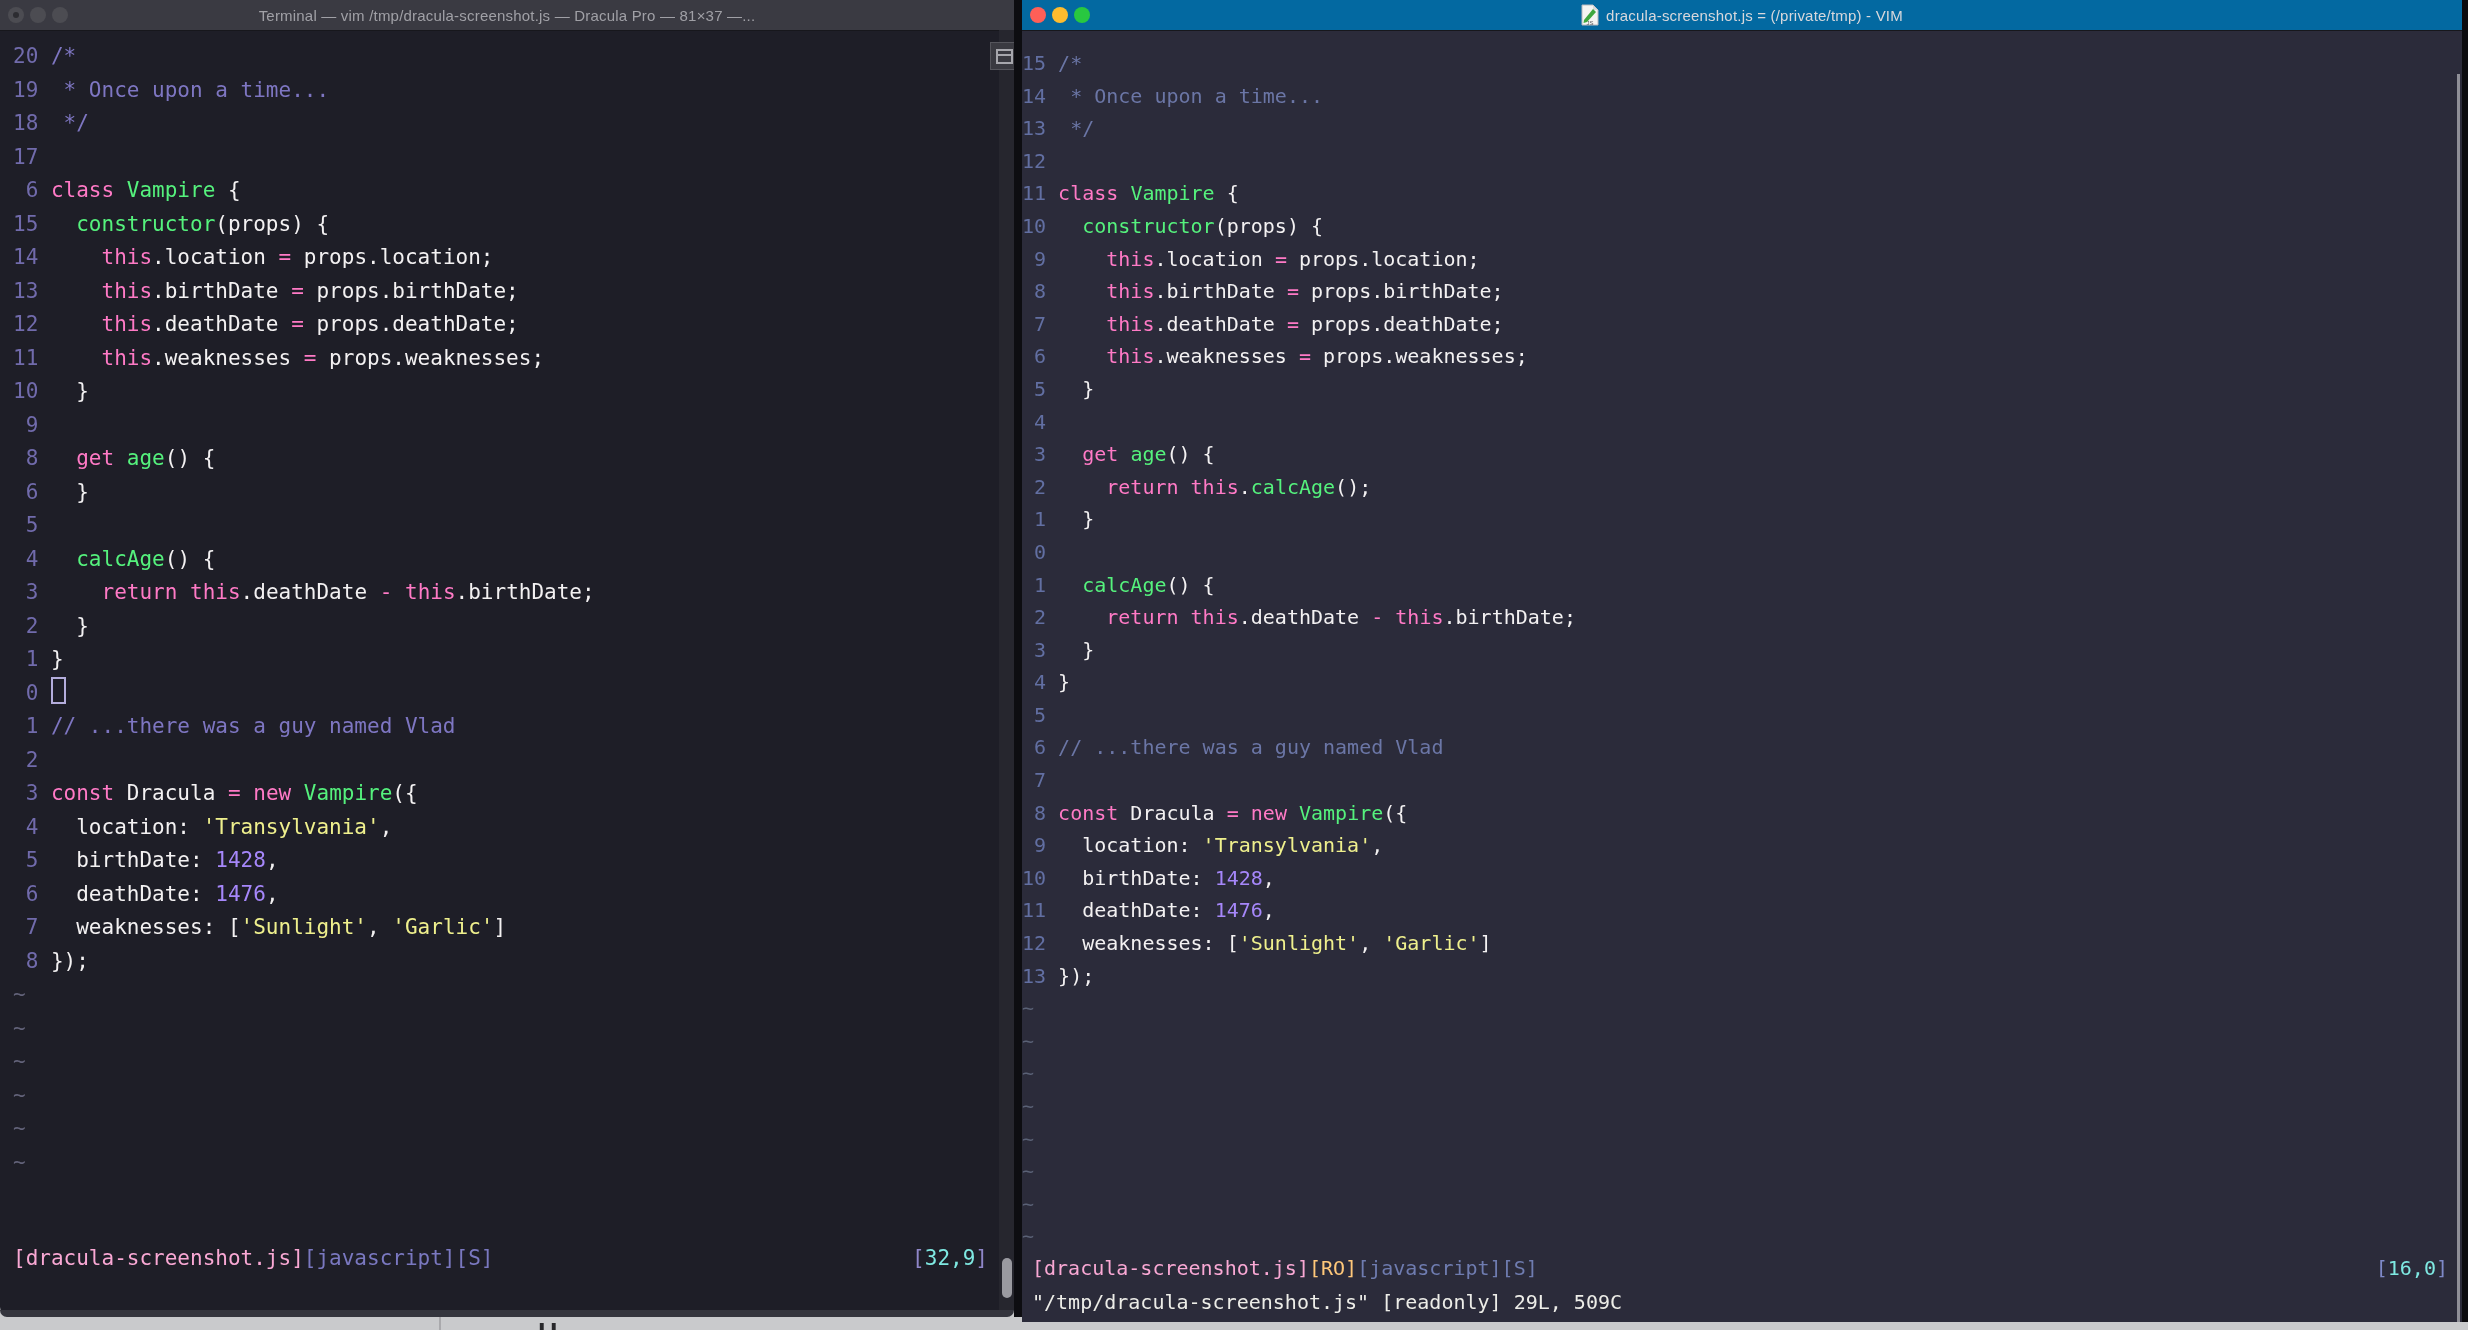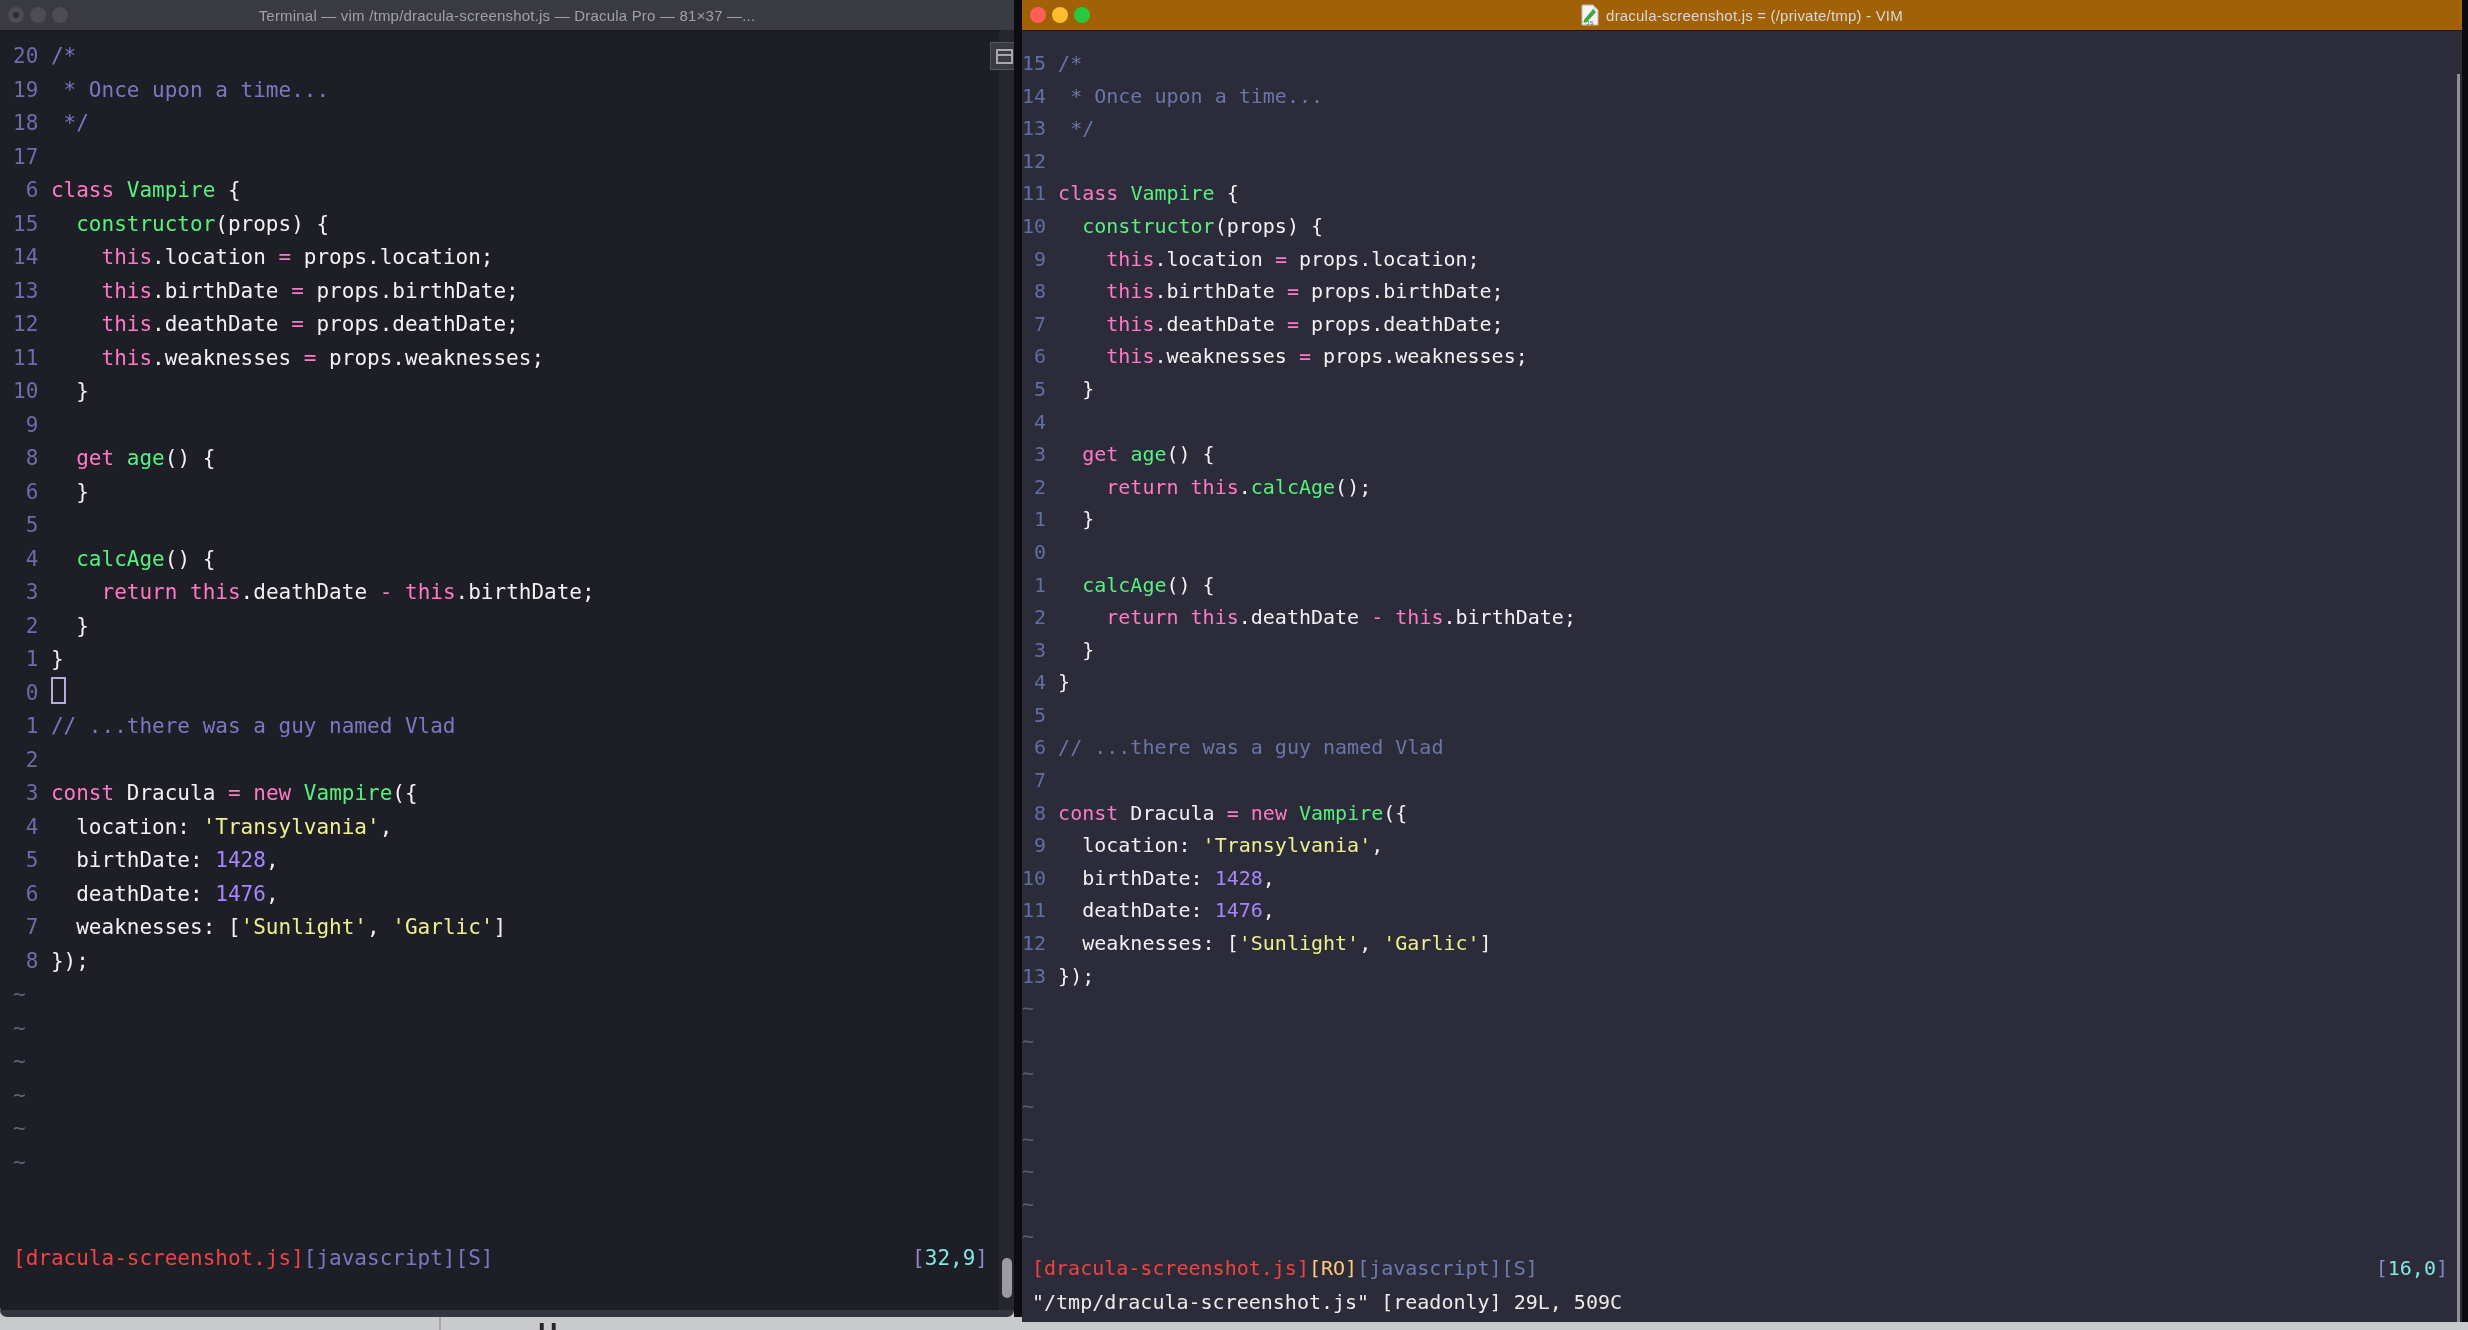--- a/index.html
+++ b/index.html
@@ -17,42 +17,42 @@
   .light{width:16px;height:16px;border-radius:50%;position:relative;}
   .light .dot{position:absolute;left:5px;top:5px;width:6px;height:6px;border-radius:50%;background:#2C2C31;}
   .title-text{font-size:15px;font-weight:500;letter-spacing:.2px;white-space:nowrap;}
   
   .buffer{position:absolute;left:0;right:0;font-family:"DejaVu Sans Mono","Liberation Mono",monospace;}
   .row{white-space:pre;}
   .row .num{display:inline-block;width:2ch;text-align:right;margin-right:1ch;}
   .tk{white-space:pre;}
   
   .tk-w{color:#F3F1F2;} .tk-k{color:#FF7AC6;} .tk-f{color:#55F27D;}
-  .tk-s{color:#EFF08D;} .tk-d{color:#A687FA;} .tk-g{color:#ef4444;}
+  .tk-s{color:#EFF08D;} .tk-d{color:#A687FA;} .tk-g{color:#f9a8d4;}
   .tk-o{color:#FFC87A;} .tk-cy{color:#7FE9E2;}
   .wl .tk-c{color:#7E76C2;} .wl .num{color:#716BAC;} .wl .tk-m{color:#7A78C0;} .wl .tk-br{color:#8F86C8;}
   .wr .tk-c{color:#6B76A6;} .wr .num{color:#626FA2;} .wr .tk-m{color:#6F7CB0;} .wr .tk-br{color:#7E89C8;}
   .wl .tilde{color:#63637A;} .wr .tilde{color:#5A6176;}
   .cursor-box{display:inline-block;width:11px;height:23px;border:2px solid #B4ADDC;vertical-align:-4px;}
   
   #win-left{position:absolute;left:0;top:0;width:1014px;height:1317px;background:#1E1E27;border-radius:0 0 10px 10px;}
   #win-left .bottom-edge{position:absolute;left:0;right:0;bottom:0;height:7px;background:#34353D;border-radius:0 0 10px 10px;}
   #buffer-left{top:40px;padding-left:13px;font-size:21px;line-height:33.5px;}
   #status-left{position:absolute;left:13px;right:26px;top:1246px;font-family:"DejaVu Sans Mono","Liberation Mono",monospace;font-size:21px;display:flex;justify-content:space-between;white-space:pre;}
   
   #scroll-left{position:absolute;right:0;top:30px;bottom:7px;width:15px;background:#26262E;}
   #split-btn{position:absolute;right:-4px;top:12px;width:26px;height:26px;background:#3A3A41;border:1px solid #55555C;display:flex;align-items:center;justify-content:center;}
   #split-btn .pane-icon{width:13px;height:11px;border:2px solid #A7A7AD;position:relative;}
   #split-btn .pane-icon::after{content:"";position:absolute;left:0;right:0;top:3px;height:2px;background:#A7A7AD;}
   #thumb-left{position:absolute;right:2px;bottom:12px;width:10px;height:40px;border-radius:5px;background:#9A9AA0;}
   
   #window-gap{position:absolute;left:1014px;top:0;width:8px;height:1317px;background:#0D0D11;}
   
   #win-right{position:absolute;left:1022px;top:0;width:1440px;height:1322px;background:#2B2B3A;}
-  #win-right .titlebar{background:#a16207;}
+  #win-right .titlebar{background:#0369a1;}
   #title-right-text{color:#D8D8DC;}
   #title-left-text{color:#A0A0A6;}
   #doc-icon{width:18px;height:22px;margin-right:7px;}
   #buffer-right{top:47px;font-size:20px;line-height:32.6px;}
   #status-right{position:absolute;left:10px;right:14px;top:1256px;font-family:"DejaVu Sans Mono","Liberation Mono",monospace;font-size:20px;display:flex;justify-content:space-between;white-space:pre;}
   #cmdline-right{position:absolute;left:10px;top:1290px;font-family:"DejaVu Sans Mono","Liberation Mono",monospace;font-size:20px;color:#EDEDE8;white-space:pre;}
   #vscroll-right{position:absolute;right:2px;top:74px;bottom:0;width:3px;background:#8F8F97;}
   
   #screen-edge{position:absolute;left:2462px;top:0;width:6px;height:1322px;background:#0B0B0E;}
   

